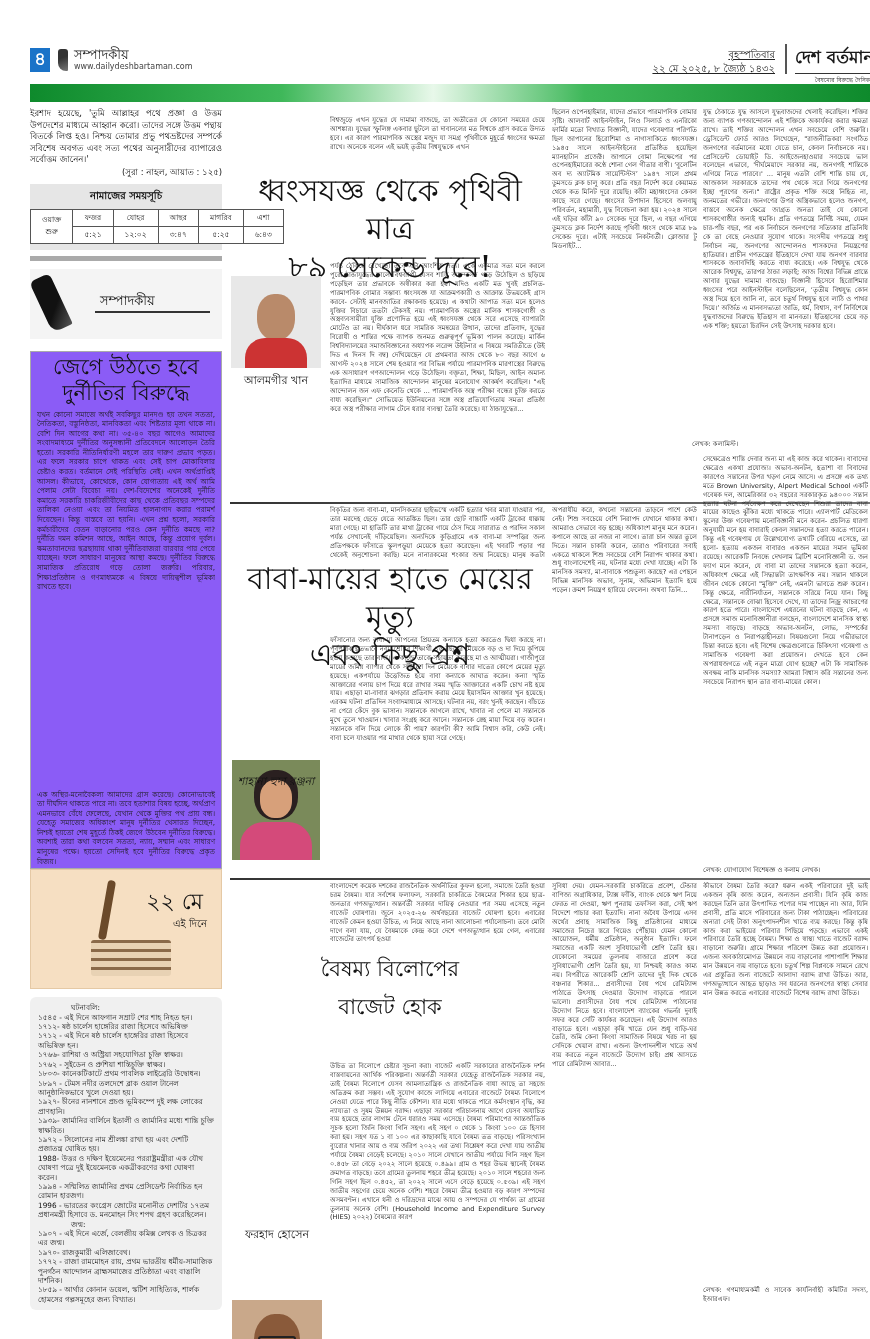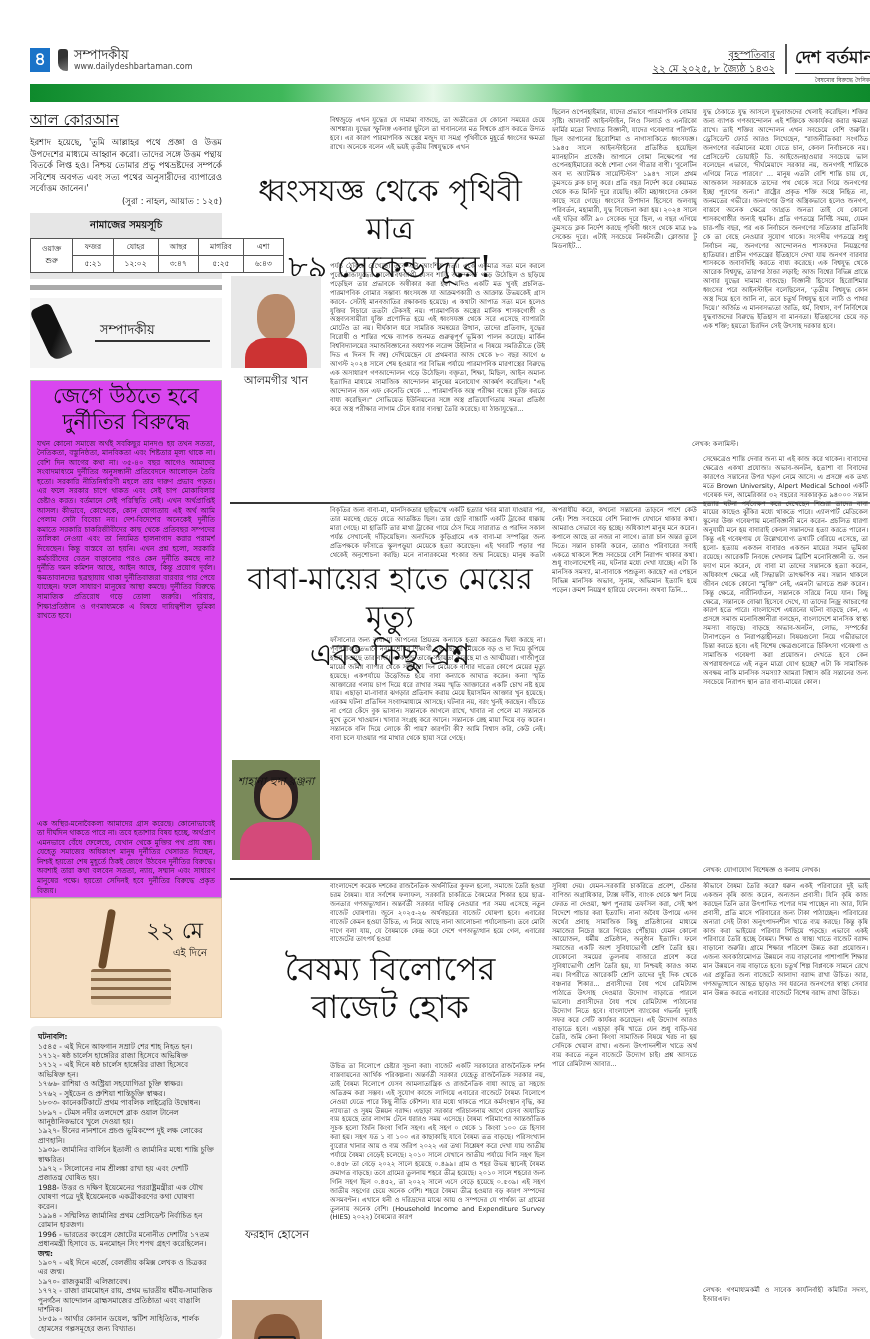--- a/index.html
+++ b/index.html
@@ -24,30 +24,30 @@
   .quran-ref { font: 8.5px "DejaVu Sans", sans-serif; text-align: right; line-height: 12px; }
   .prayer { margin-top: 6px; background: #e6e6e6; padding: 4px 0 6px; }
   .prayer-h { text-align:center; font: bold 10px "DejaVu Sans", sans-serif; margin-bottom: 4px; }
   .prayer table { width: 100%; border-collapse: collapse; background:#fff; font: 7.5px "DejaVu Sans", sans-serif; }
   .prayer td, .prayer th { border: 1px solid #555; text-align: center; padding: 2px 11px; font-weight: normal; }
   .graybar { height: 5px; background: #aaa; margin-top: 6px; }
   .editorial-logo { margin-top: 8px; height: 70px; background: #f4f4f4; position: relative; }
   .pen { position:absolute; left: 10px; top: 6px; width: 22px; height: 56px; background: linear-gradient(135deg,#111 60%,#555); transform: rotate(-25deg); border-radius: 6px 6px 2px 10px; }
   .ed-label { position:absolute; left: 70px; top: 22px; font: 13px "DejaVu Sans", sans-serif; }
   .ed-line { position:absolute; left: 65px; top: 42px; width: 115px; height: 2px; background:#333; }
-  .lead-box { margin-top: 12px; border: 1px solid #aaa; background: #d946ef; padding: 2px 6px; }
+  .lead-box { margin-top: 12px; border: 1px solid #aaa; background: #8b5cf6; padding: 2px 6px; }
   .lead-title { font: 21px "DejaVu Serif", serif; text-align:center; line-height: 26px; margin-bottom: 4px; }
   .body-sm { font: 7.2px "DejaVu Sans", sans-serif; line-height: 9.6px; text-align: justify; color:#1a1a1a; }
   .thisday { margin-top: 0; height: 120px; background: #f6dfc2; border: 1px solid #e5c9a5; position: relative; }
   .td-date { position:absolute; right: 18px; top: 14px; font: 22px "DejaVu Serif", serif; }
   .td-sub { position:absolute; right: 14px; top: 46px; font: 10px "DejaVu Sans", sans-serif; }
   .books { position:absolute; left: 60px; top: 70px; width: 80px; height: 36px; background: repeating-linear-gradient(180deg,#8a6a4a 0 3px,#e8d2b4 3px 9px); border-radius: 3px; }
   .feather { position:absolute; left: 72px; top: 10px; width: 8px; height: 60px; background: #6b4a2a; transform: rotate(10deg); border-radius: 4px; }
   .events { margin-top: 8px; background: #f0f0f0; border-radius: 6px; padding: 6px 8px; font: 7.3px "DejaVu Sans", sans-serif; line-height: 9.4px; }
-  .events .hd { font-weight: bold; }
+  .events .hd { font-weight: normal; margin-left: 33px; }
   
   .headline { font: 30px "DejaVu Serif", serif; text-align: center; line-height: 38px; color:#111; }
   .col { font: 6.6px "DejaVu Sans", sans-serif; line-height: 8.9px; text-align: justify; color: #222; overflow: hidden; }
   .photo { background: #ddd; overflow:hidden; position: relative; }
   .caption { font: 11px "DejaVu Sans", sans-serif; text-align:center; }
   .hrule { height: 2px; background: linear-gradient(90deg,#333,#777); }
   .face { position:absolute; border-radius: 45%; }
 </style>
 </head>
 <body>
@@ -67,21 +67,20 @@
 <div class="abs vsep"></div>
 <div class="abs brand">
   <div class="brand-name">
       <span>দেশ বর্তমান</span>
     </div>
   <div class="brand-tag">বৈষম্যের বিরুদ্ধে দৈনিক</div>
 </div>
 <div class="abs greenbar"></div>
 
 <div class="abs leftcol">
-  <div class="quran-h">আল কোরআন</div>
   <div class="quran-t">ইরশাদ হয়েছে, 'তুমি আল্লাহর পথে প্রজ্ঞা ও উত্তম উপদেশের মাধ্যমে আহ্বান করো। তাদের সঙ্গে উত্তম পন্থায় বিতর্কে লিপ্ত হও। নিশ্চয় তোমার প্রভু পথভ্রষ্টদের সম্পর্কে সবিশেষ অবগত এবং সত্য পথের অনুসারীদের ব্যাপারেও সর্বোত্তম জানেন।'</div>
   <div class="quran-ref">(সুরা : নাহল, আয়াত : ১২৫)</div>
 
   <div class="prayer">
     <div class="prayer-h">নামাজের সময়সূচি</div>
     <table>
       <tbody>
           <tr>
         <td rowspan="2">ওয়াক্ত শুরু</td>
         <th>ফজর</th>
@@ -177,21 +176,21 @@
 </div>
 <div class="abs caption" style="left:232px; top:773px; width:88px;font-style:italic;">শাহানা হুদা রঞ্জনা</div>
 <div class="abs col" style="left:330px; top:636px; width:215px; height:238px;">ফাঁসানোর জন্য বাবা-মা আপনের প্রিয়তম কন্যাকে হত্যা করতেও দ্বিধা করছে না। পূর্বপরিকল্পিতভাবে নবম শ্রেণির শিক্ষার্থী ১৫ বছরের মেয়েকে বড় ও দা দিয়ে কুপিয়ে হত্যা করেছে তার বাবা। এ কাজে তাকে সহায়তা করেছে মা ও আত্মীয়রা। গাজীপুরে মায়ের জমির ব্যাপার থেকে সাঁইত্রিশ দিন মেয়েকে বাবার দাতের কোপে মেয়ের মৃত্যু হয়েছে। একপর্যায়ে উত্তেজিত হয়ে বাবা কন্যাকে আঘাত করেন। কন্যা স্মৃতি আক্তারের গলায় চাপ দিয়ে ধরে রাখার সময় স্মৃতি আক্তারের একটি চোখ নষ্ট হয়ে যায়। এছাড়া মা-বাবার ঝগড়ার প্রতিবাদ করায় মেয়ে ইয়াসমিন আক্তার খুন হয়েছে। এরকম ঘটনা প্রতিদিন সংবাদমাধ্যমে আসছে। ঘটনার নয়, বরং খুনই করছেন। বাঁচতে না পেরে কেঁদে বুক ভাসান। সন্তানকে আগলে রাখে, খাবার না পেলে মা সন্তানকে মুখে তুলে খাওয়ান। খাবার সংগ্রহ করে আনে। সন্তানকে স্নেহ মায়া দিয়ে বড় করেন। সন্তানকে বলি দিয়ে লোকে কী পায়? কারণটা কী? আমি বিশ্বাস করি, কেউ নেই। বাবা চলে যাওয়ার পর মাথার থেকে ছায়া সরে গেছে।</div>
 <div class="abs col" style="left:552px; top:506px; width:145px; height:368px;">অপরাধীয় করে, কখনো সন্তানের তাড়নে পাশে কেউ নেই। শিশু সবচেয়ে বেশি নিরাপদ যেখানে থাকার কথা। আমরাও সেভাবে বড় হচ্ছে। অধিকাংশ মানুষ মনে করেন। কপালে আছে তা নজর না লাগে। তারা চান অন্তর তুলে দিতে। সন্তান চাকরি করেন, তারাও পরিবারের সবাই একত্রে থাকলে শিশু সবচেয়ে বেশি নিরাপদ থাকার কথা। শুধু বাংলাদেশেই নয়, ঘটনার মধ্যে দেখা যাচ্ছে। এটা কি মানসিক সমস্যা, মা-বাবাকে পশুতুল্য করছে? এর পেছনে বিভিন্ন মানসিক অভাব, সুনাম, অভিমান ইত্যাদি হয়ে পড়েন। ক্রমশ নিয়ন্ত্রণ হারিয়ে ফেলেন। অথবা তিনি...</div>
 <div class="abs col" style="left:703px; top:455px; width:165px; height:410px;">সেক্ষেত্রেও শাস্তি দেবার জন্য মা এই কাজ করে থাকেন। বাবাদের ক্ষেত্রেও একথা প্রযোজ্য। অভাব-অনটন, হতাশা বা বিবাদের কারণেও সন্তানের উপর খড়গ নেমে আসে। এ প্রসঙ্গে এক তথ্য মতে Brown University, Alpert Medical School একটি গবেষক দল, আমেরিকার ৩২ বছরের সরকারকৃত ৯৪০০০ সন্তান হত্যার ঘটনা পর্যবেক্ষণ করে দেখেছেন শিশুরা তাদের বাবা মায়ের কাছেও ঝুঁকির মধ্যে থাকতে পারে। এ্যালপার্ট মেডিকেল স্কুলের উক্ত গবেষণায় মনোবিজ্ঞানী মনে করেন- প্রচলিত ধারণা অনুযায়ী মনে হয় বাবারাই কেবল সন্তানদের হত্যা করতে পারেন। কিন্তু এই গবেষণায় যে উল্লেখযোগ্য তথ্যটি বেরিয়ে এসেছে, তা হলো- হত্যায় একজন বাবারও একজন মায়ের সমান ভূমিকা রয়েছে। আরেকটি নিবন্ধে দেখলাম ব্রিটিশ মনোবিজ্ঞানী ড. জন ফ্যাগ মনে করেন, যে বাবা মা তাদের সন্তানকে হত্যা করেন, অধিকাংশ ক্ষেত্রে এই সিদ্ধান্তটা তাৎক্ষণিক নয়। সন্তান থাকলে জীবন থেকে কোনো "মুক্তি" নেই, এমনটা ভাবতে শুরু করেন। কিন্তু ক্ষেত্রে, নারীনির্যাতন, সন্তানকে সরিয়ে নিয়ে যান। কিছু ক্ষেত্রে, সন্তানকে বোঝা হিসেবে দেখে, যা তাদের নিজ্র আচরণের কারণ হতে পারে। বাংলাদেশে এধরনের ঘটনা বাড়ছে কেন, এ প্রসঙ্গে সমাজ মনোবিজ্ঞানীরা বলছেন, বাংলাদেশে মানসিক স্বাস্থ্য সমস্যা বাড়ছে। বাড়ছে অভাব-অনটন, লোভ, সম্পর্কের টানাপড়েন ও নিরাপত্তাহীনতা। বিষয়গুলো নিয়ে গভীরভাবে চিন্তা করতে হবে। এই বিশেষ ক্ষেত্রগুলোতে চিকিৎসা গবেষণা ও সামাজিক গবেষণা করা প্রয়োজন। দেখতে হবে কেন অপরাধজগতে এই নতুন মাত্রা যোগ হচ্ছে? এটা কি সামাজিক অবক্ষয় নাকি মানসিক সমস্যা? আমরা বিশ্বাস করি সন্তানের জন্য সবচেয়ে নিরাপদ স্থান তার বাবা-মায়ের কোল।</div>
 <div class="abs col" style="left:703px; top:866px; width:165px; height:10px;">লেখক: যোগাযোগ বিশেষজ্ঞ ও কলাম লেখক।</div>
 
 <div class="abs hrule" style="left:230px; top:878px; width:640px;"></div>
 
 <div class="abs col" style="left:330px; top:882px; width:215px; height:64px;">বাংলাদেশে কয়েক দশকের রাজনৈতিক অর্থনীতির কুফল হলো, সমাজে তৈরি হওয়া চরম বৈষম্য। যার সর্বশেষ ফলাফল, সরকারি চাকরিতে বৈষম্যের শিকার হয়ে ছাত্র-জনতার গণঅভ্যুত্থান। অন্তর্বর্তী সরকার দায়িত্ব নেওয়ার পর সময় এসেছে নতুন বাজেট ঘোষণার। জুনে ২০২৫-২৬ অর্থবছরের বাজেট ঘোষণা হবে। এবারের বাজেট কেমন হওয়া উচিত, এ নিয়ে আছে নানা আলোচনা পর্যালোচনা। তবে মোটা দাগে বলা যায়, যে বৈষম্যকে কেন্দ্র করে দেশে গণঅভ্যুত্থান হয়ে গেল, এবারের বাজেটের তাৎপর্য হওয়া</div>
-<div class="abs headline" style="left:230px; top:950px; width:320px; font-size:32px;">
+<div class="abs headline" style="left:230px; top:950px; width:320px; font-size:21px;">
   <div>বৈষম্য বিলোপের</div>
   <div>বাজেট হোক</div>
 </div>
 <div class="abs photo" style="left:232px; top:1108px; width:90px; height:100px; background:#c9a88a;">
   <div class="face" style="left:22px; top:14px; width:46px; height:58px; background:#8a5a3a;"></div>
   <div style="position:absolute; left:26px; top:36px; width:38px; height:6px; border:2px solid #222; border-radius:3px;"></div>
 
 </div>
 <div class="abs caption" style="left:232px; top:1226px; width:90px;">ফরহাদ হোসেন</div>
 <div class="abs col" style="left:330px; top:1062px; width:215px; height:245px;">উচিত তা বিলোপে চেষ্টার সূচনা করা। বাজেট একটি সরকারের রাজনৈতিক দর্শন বাস্তবায়নের আর্থিক পরিকল্পনা। অন্তর্বর্তী সরকার যেহেতু রাজনৈতিক সরকার নয়, তাই বৈষম্য বিলোপে যেসব আমলাতান্ত্রিক ও রাজনৈতিক বাধা আছে তা সহজে অতিক্রম করা সম্ভব। এই সুযোগ কাজে লাগিয়ে এবারের বাজেটে বৈষম্য বিলোপে নেওয়া যেতে পারে কিছু নীতি কৌশল। যার মধ্যে থাকতে পারে কর্মসংস্থান বৃদ্ধি, কর ন্যায্যতা ও সুষম উন্নয়ন বরাদ্দ। এছাড়া সরকার পরিচালনায় আগে যেসব অযাচিত ব্যয় হয়েছে তার লাগাম টেনে ধরারও সময় এসেছে। বৈষম্য পরিমাপের আন্তর্জাতিক সূচক হলো জিনি কিংবা গিনি সহগ। এই সহগ ০ থেকে ১ কিংবা ১০০ তে হিসাব করা হয়। সহগ যত ১ বা ১০০ এর কাছাকাছি যাবে বৈষম্য তত বাড়ছে। পরিসংখ্যান ব্যুরোর খানার আয় ও ব্যয় জরিপ ২০২২ এর তথ্য বিশ্লেষণ করে দেখা যায় জাতীয় পর্যায়ে বৈষম্য বেড়েই চলেছে। ২০১০ সালে যেখানে জাতীয় পর্যায়ে গিনি সহগ ছিল ০.৪৫৮ তা বেড়ে ২০২২ সালে হয়েছে ০.৪৯৯। গ্রাম ও শহর উভয় স্থানেই বৈষম্য ক্রমাগত বাড়ছে। তবে গ্রামের তুলনায় শহরে তীব্র হয়েছে। ২০১০ সালে শহরের জন্য গিনি সহগ ছিল ০.৪৫২, তা ২০২২ সালে এসে বেড়ে হয়েছে ০.৫৩৯। এই সহগ জাতীয় সহগের চেয়ে অনেক বেশি। শহরে বৈষম্য তীব্র হওয়ার বড় কারণ সম্পদের অসমবণ্টন। এখানে ধনী ও দরিদ্রদের মাঝে আয় ও সম্পদের যে পার্থক্য তা গ্রামের তুলনায় অনেক বেশি। (Household Income and Expenditure Survey (HIES) ২০২২) বৈষম্যের কারণ</div>

